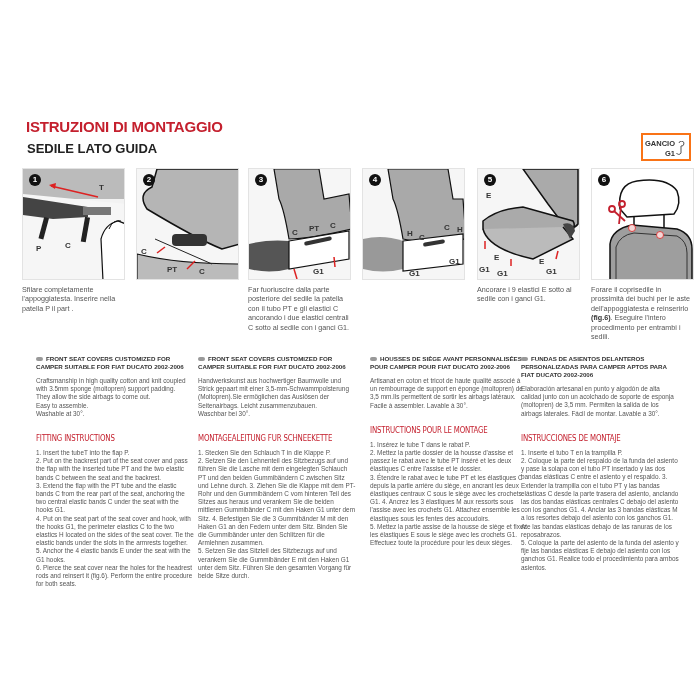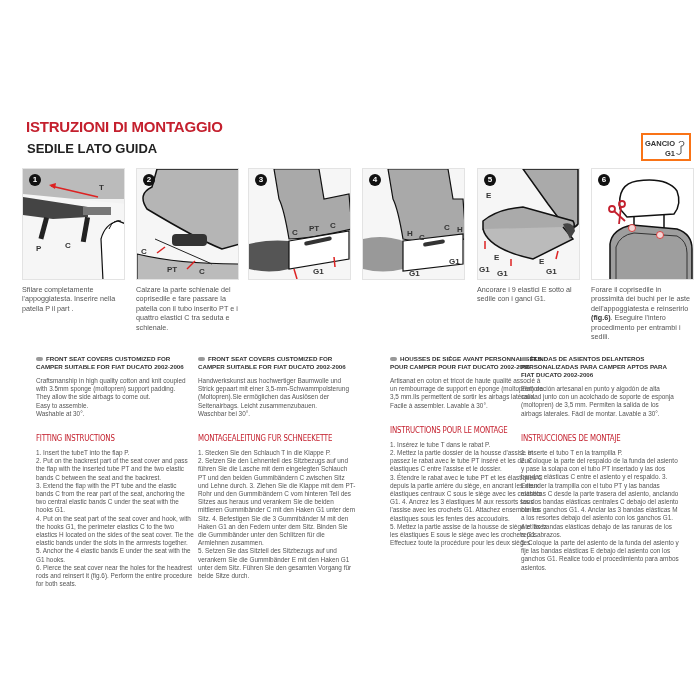--- a/index.html
+++ b/index.html
@@ -71,40 +71,40 @@
       <path d="M0 112 L0 85 Q40 95 103 95 L103 112 Z" fill="#bbb" stroke="#111" stroke-width="1.2"></path>
       <rect x="35" y="65" width="35" height="12" rx="4" fill="#333"></rect>
       <line x1="18" y1="70" x2="75" y2="95" stroke="#222" stroke-width="1"></line>
       <line x1="20" y1="84" x2="28" y2="78" stroke="#d22" stroke-width="1.5"></line>
       <line x1="50" y1="100" x2="58" y2="92" stroke="#d22" stroke-width="1.5"></line>
     </svg>
     <span style="position:absolute;left:4px;top:78px;font-size:8px;font-weight:bold;">C</span>
     <span style="position:absolute;left:30px;top:96px;font-size:8px;font-weight:bold;">PT</span>
     <span style="position:absolute;left:62px;top:98px;font-size:8px;font-weight:bold;">C</span>
   </div>
-  <div class="cap">Calzare la parte schienale del coprisedile e fare passare la patella con il tubo inserito PT e i quattro elastici C tra seduta e schienale.</div>
 </div>
 
 <div class="step" style="left:248px;">
   <div class="fig">
     <div class="num">3</div>
     <svg width="103" height="112" viewBox="0 0 103 112">
       <rect x="0" y="0" width="103" height="112" fill="#f6f6f6"></rect>
       <path d="M25 0 L70 0 L75 30 L100 25 L103 60 Q60 70 40 70 Q35 40 30 30 Z" fill="#a9a9a9" stroke="#111" stroke-width="1.2"></path>
       <path d="M0 75 Q20 70 40 72 L40 100 Q20 105 0 100 Z" fill="#555"></path>
       <path d="M40 72 L100 62 L100 90 L40 100 Z" fill="#fff" stroke="#111" stroke-width="1.2"></path>
       <rect x="55" y="70" width="28" height="4" rx="2" fill="#333" transform="rotate(-12 69 72)"></rect>
       <path d="M45 100 L48 110" stroke="#d22" stroke-width="1.5"></path>
       <path d="M85 88 L86 98" stroke="#d22" stroke-width="1.5"></path>
     </svg>
     <span style="position:absolute;left:43px;top:59px;font-size:8px;font-weight:bold;">C</span>
     <span style="position:absolute;left:60px;top:55px;font-size:8px;font-weight:bold;">PT</span>
     <span style="position:absolute;left:81px;top:52px;font-size:8px;font-weight:bold;">C</span>
     <span style="position:absolute;left:64px;top:98px;font-size:8px;font-weight:bold;">G1</span>
   </div>
+  <div class="cap">Far fuoriuscire dalla parte posteriore del sedile la patella con il tubo PT e gli elastici C ancorando i due elastici centrali C sotto al sedile con i ganci G1.</div>
 </div>
 
 <div class="step" style="left:362px;">
   <div class="fig">
     <div class="num">4</div>
     <svg width="103" height="112" viewBox="0 0 103 112">
       <rect x="0" y="0" width="103" height="112" fill="#f6f6f6"></rect>
       <path d="M25 0 L85 0 L90 30 L100 30 L103 70 Q60 75 40 70 Q35 40 30 30 Z" fill="#a9a9a9" stroke="#111" stroke-width="1.2"></path>
       <path d="M0 70 Q20 65 40 72 L40 100 Q20 105 0 100 Z" fill="#999"></path>
       <path d="M40 72 L100 65 L100 95 L40 102 Z" fill="#fff" stroke="#111" stroke-width="1.2"></path>
@@ -183,21 +183,21 @@
 <div class="col" style="left:198px;">
   <div class="lang-head"><span class="flag"></span><span>FRONT SEAT COVERS CUSTOMIZED FOR CAMPER SUITABLE FOR FIAT DUCATO 2002-2006</span></div>
   <div class="desc">Handwerkskunst aus hochwertiger Baumwolle und Strick gepaart mit einer 3,5-mm-Schwammpolsterung (Moltopren).Sie ermöglichen das Auslösen der Seitenairbags. Leicht zusammenzubauen.
 Waschbar bei 30°.</div>
   <div class="inst-title">MONTAGEALEITUNG FUR SCHNEEKETTE</div>
   <div class="inst-body">1. Stecken Sie den Schlauch T in die Klappe P.
 2. Setzen Sie den Lehnenteil des Sitzbezugs auf und führen Sie die Lasche mit dem eingelegten Schlauch PT und den beiden Gummibändern C zwischen Sitz und Lehne durch. 3. Ziehen Sie die Klappe mit dem PT-Rohr und den Gummibändern C vom hinteren Teil des Sitzes aus heraus und verankern Sie die beiden mittleren Gummibänder C mit den Haken G1 unter dem Sitz. 4. Befestigen Sie die 3 Gummibänder M mit den Haken G1 an den Federn unter dem Sitz. Binden Sie die Gummibänder unter den Schlitzen für die Armlehnen zusammen.
 5. Setzen Sie das Sitzteil des Sitzbezugs auf und verankern Sie die Gummibänder E mit den Haken G1 unter dem Sitz. Führen Sie den gesamten Vorgang für beide Sitze durch.</div>
 </div>
 
-<div class="col" style="left:370px;margin-left:20px;">
+<div class="col" style="left:370px;">
   <div class="lang-head"><span class="flag"></span><span>HOUSSES DE SIÈGE AVANT PERSONNALISÉES POUR CAMPER POUR FIAT DUCATO 2002-2006</span></div>
   <div class="desc">Artisanat en coton et tricot de haute qualité associé à un rembourrage de support en éponge (moltopren) de 3,5 mm.Ils permettent de sortir les airbags latéraux. Facile à assembler. Lavable à 30°.</div>
   <div class="inst-title">INSTRUCTIONS POUR LE MONTAGE</div>
   <div class="inst-body">1. Insérez le tube T dans le rabat P.
 2. Mettez la partie dossier de la housse d'assise et passez le rabat avec le tube PT inséré et les deux élastiques C entre l'assise et le dossier.
 3. Étendre le rabat avec le tube PT et les élastiques C depuis la partie arrière du siège, en ancrant les deux élastiques centraux C sous le siège avec les crochets G1. 4. Ancrez les 3 élastiques M aux ressorts sous l'assise avec les crochets G1. Attachez ensemble les élastiques sous les fentes des accoudoirs.
 5. Mettez la partie assise de la housse de siège et fixez les élastiques E sous le siège avec les crochets G1. Effectuez toute la procédure pour les deux sièges.</div>
 </div>
 
 <div class="col" style="left:521px;">

